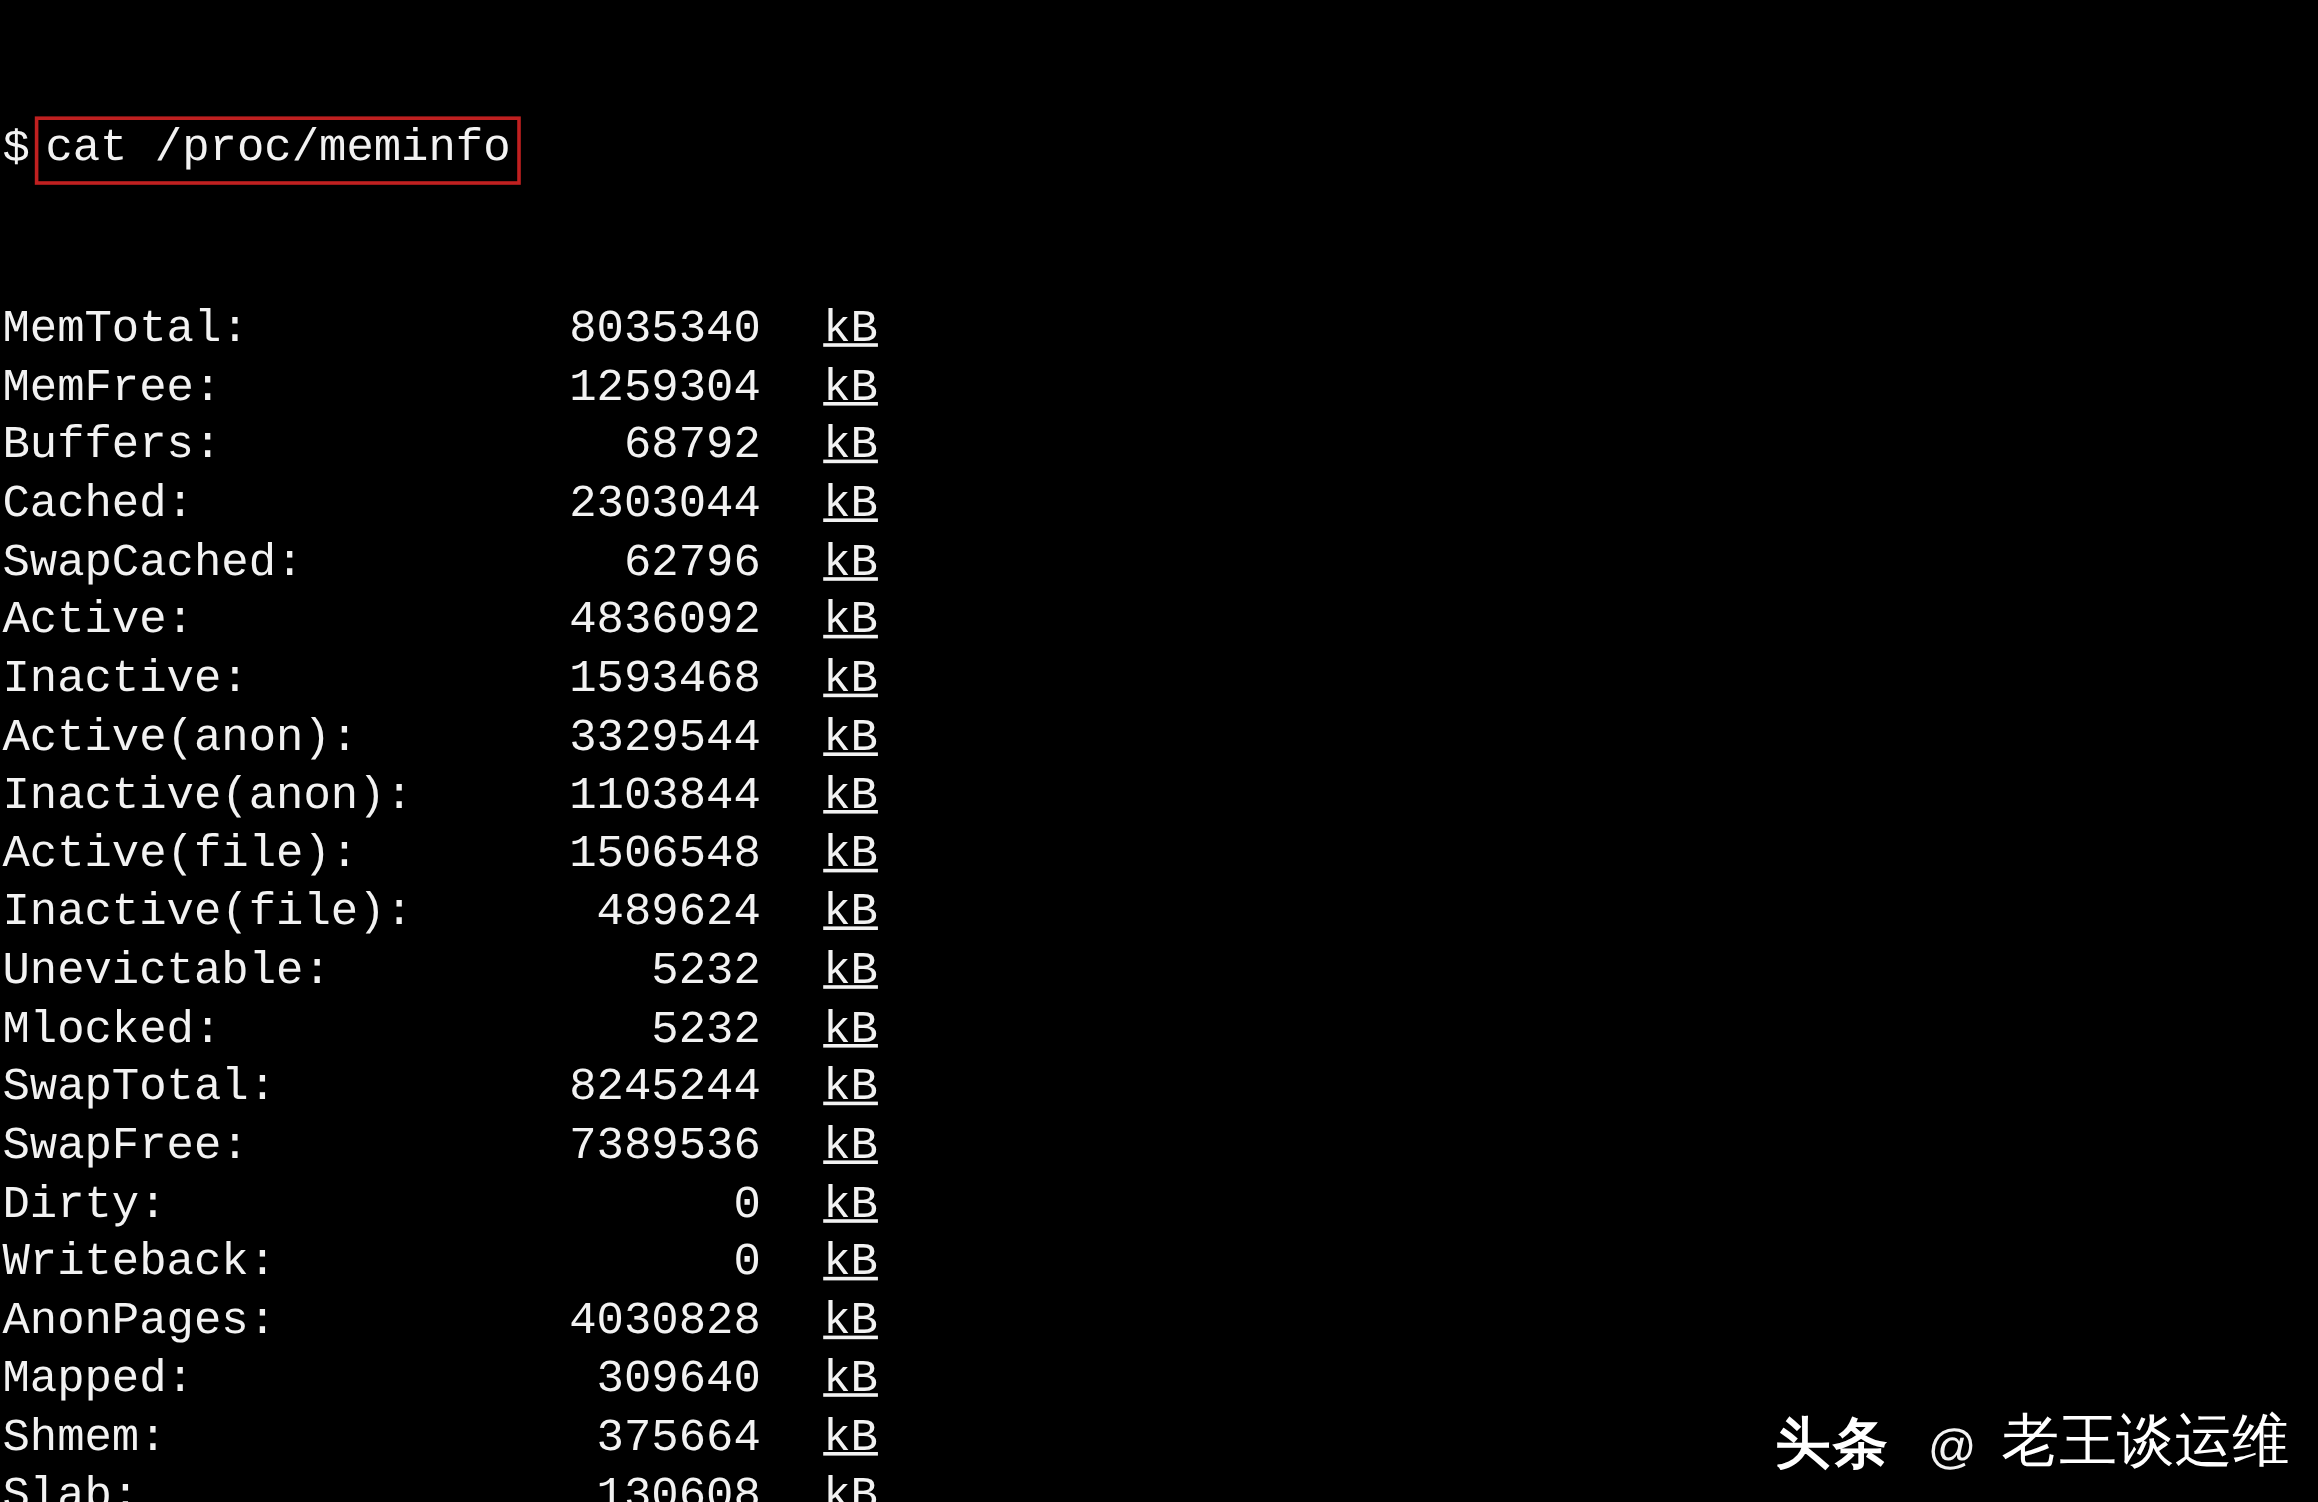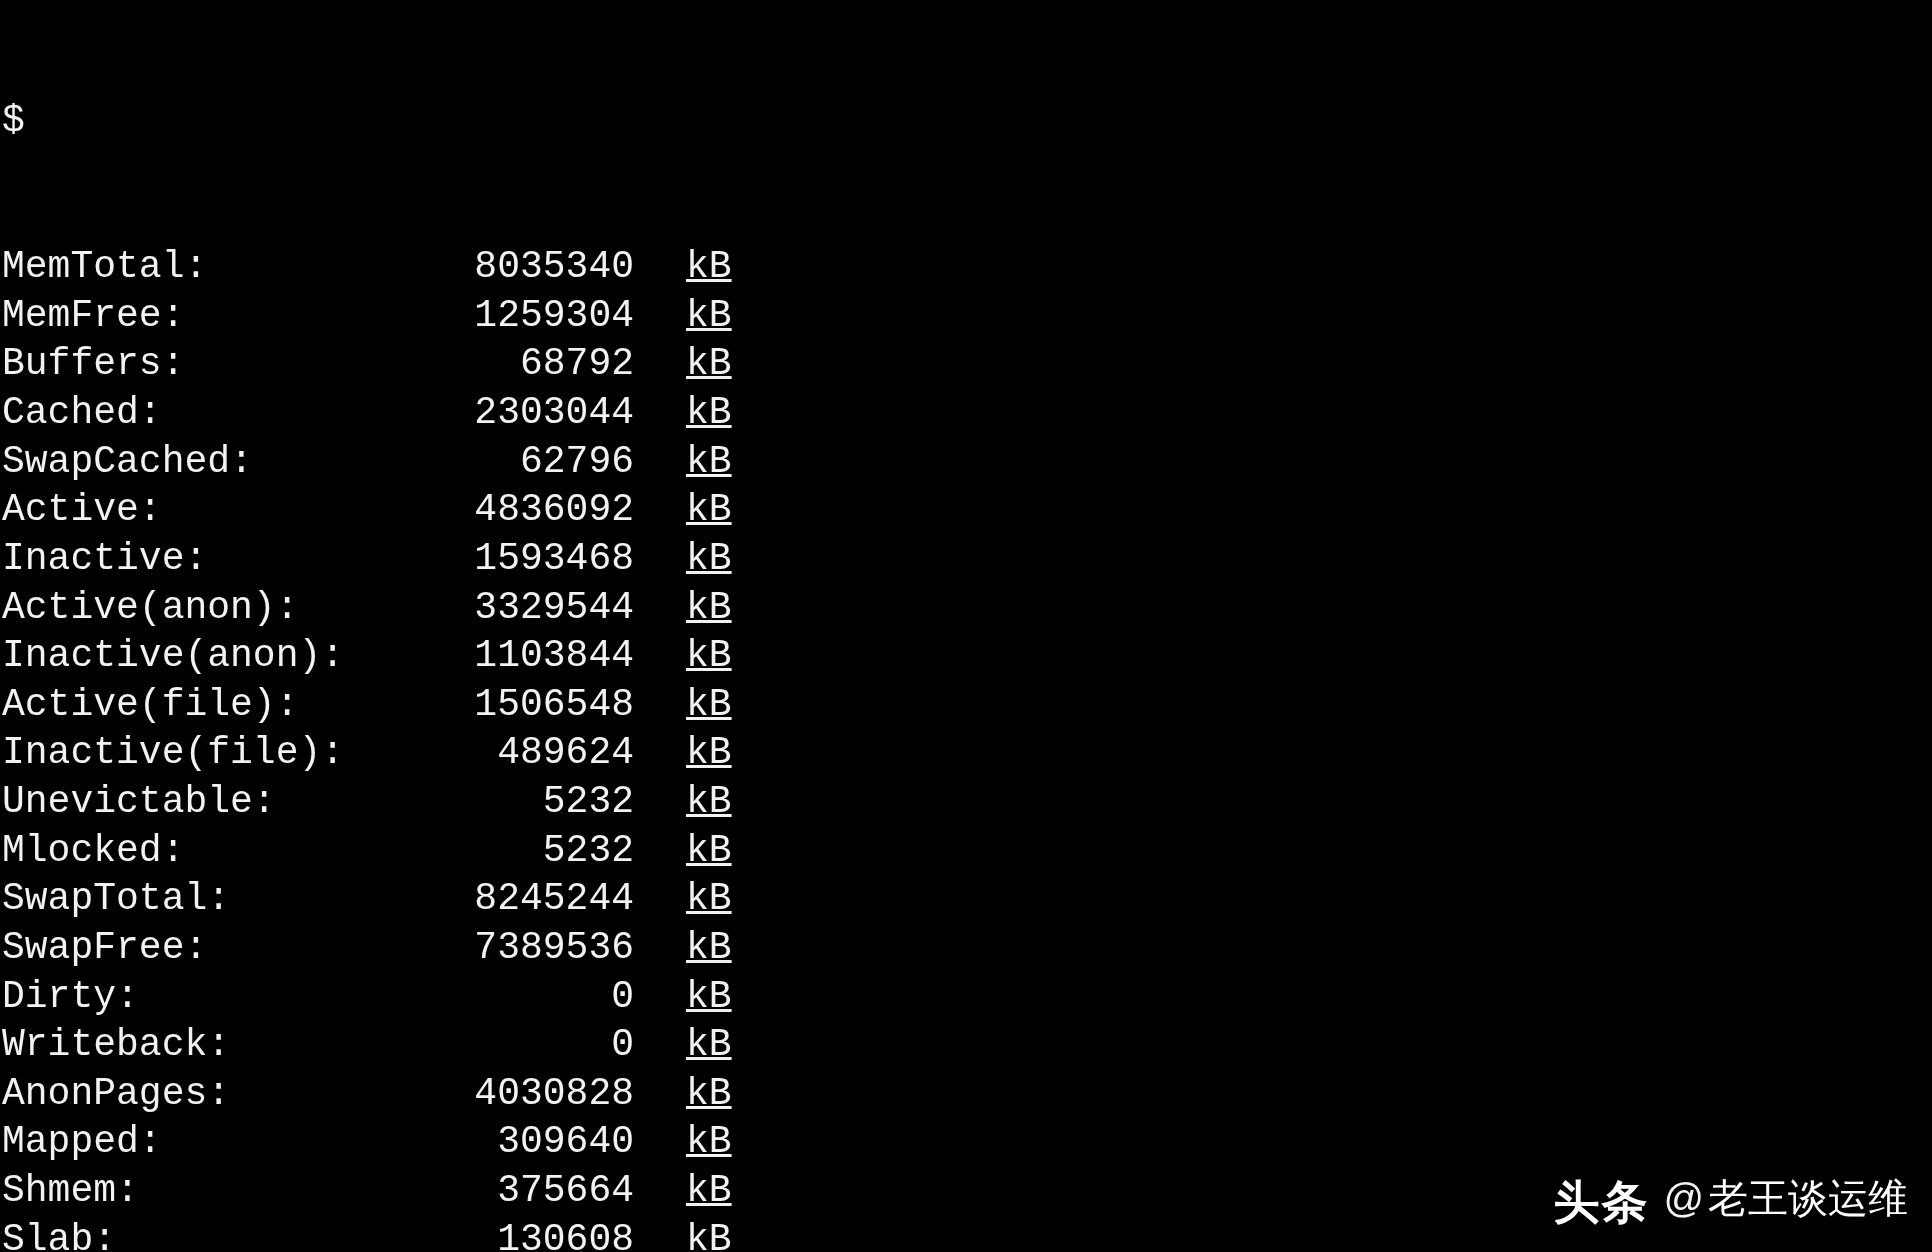--- a/index.html
+++ b/index.html
@@ -45,47 +45,49 @@
   }
   .unit {
     padding-left: 20px;
     text-decoration: underline;
   }
   .watermark {
     position: absolute;
     right: 24px;
     bottom: 20px;
     display: flex;
-    align-items: flex-start;
+    align-items: flex-end;
     font-family: "PingFang SC","Hiragino Sans GB","Microsoft YaHei",sans-serif;
     color: #fff;
+    gap: 17px;
   }
   .watermark .brand {
     font-size: 46px;
     font-weight: 800;
     letter-spacing: 2px;
     margin-right: 14px;
   }
   .watermark .at {
     font-size: 40px;
     font-weight: 400;
     opacity: .95;
     margin-right: 4px;
   }
   .watermark .author {
-    font-size: 40px;
+    font-size: 48px;
     font-weight: 400;
   }
 </style>
 </head>
 <body>
 
 <div class="terminal">
   <div class="prompt-line">
     <span class="prompt-sym">$</span>
+    <span class="cmd-box">cat /proc/meminfo</span>
   </div>
   <div id="rows"><div class="row"><span class="key">MemTotal:</span><span class="val">8035340</span><span class="unit">kB</span></div><div class="row"><span class="key">MemFree:</span><span class="val">1259304</span><span class="unit">kB</span></div><div class="row"><span class="key">Buffers:</span><span class="val">68792</span><span class="unit">kB</span></div><div class="row"><span class="key">Cached:</span><span class="val">2303044</span><span class="unit">kB</span></div><div class="row"><span class="key">SwapCached:</span><span class="val">62796</span><span class="unit">kB</span></div><div class="row"><span class="key">Active:</span><span class="val">4836092</span><span class="unit">kB</span></div><div class="row"><span class="key">Inactive:</span><span class="val">1593468</span><span class="unit">kB</span></div><div class="row"><span class="key">Active(anon):</span><span class="val">3329544</span><span class="unit">kB</span></div><div class="row"><span class="key">Inactive(anon):</span><span class="val">1103844</span><span class="unit">kB</span></div><div class="row"><span class="key">Active(file):</span><span class="val">1506548</span><span class="unit">kB</span></div><div class="row"><span class="key">Inactive(file):</span><span class="val">489624</span><span class="unit">kB</span></div><div class="row"><span class="key">Unevictable:</span><span class="val">5232</span><span class="unit">kB</span></div><div class="row"><span class="key">Mlocked:</span><span class="val">5232</span><span class="unit">kB</span></div><div class="row"><span class="key">SwapTotal:</span><span class="val">8245244</span><span class="unit">kB</span></div><div class="row"><span class="key">SwapFree:</span><span class="val">7389536</span><span class="unit">kB</span></div><div class="row"><span class="key">Dirty:</span><span class="val">0</span><span class="unit">kB</span></div><div class="row"><span class="key">Writeback:</span><span class="val">0</span><span class="unit">kB</span></div><div class="row"><span class="key">AnonPages:</span><span class="val">4030828</span><span class="unit">kB</span></div><div class="row"><span class="key">Mapped:</span><span class="val">309640</span><span class="unit">kB</span></div><div class="row"><span class="key">Shmem:</span><span class="val">375664</span><span class="unit">kB</span></div><div class="row"><span class="key">Slab:</span><span class="val">130608</span><span class="unit">kB</span></div></div>
 </div>
 
 <div class="watermark">
   <span class="brand">头条</span>
   <span class="at">@</span>
   <span class="author">老王谈运维</span>
 </div>
 

